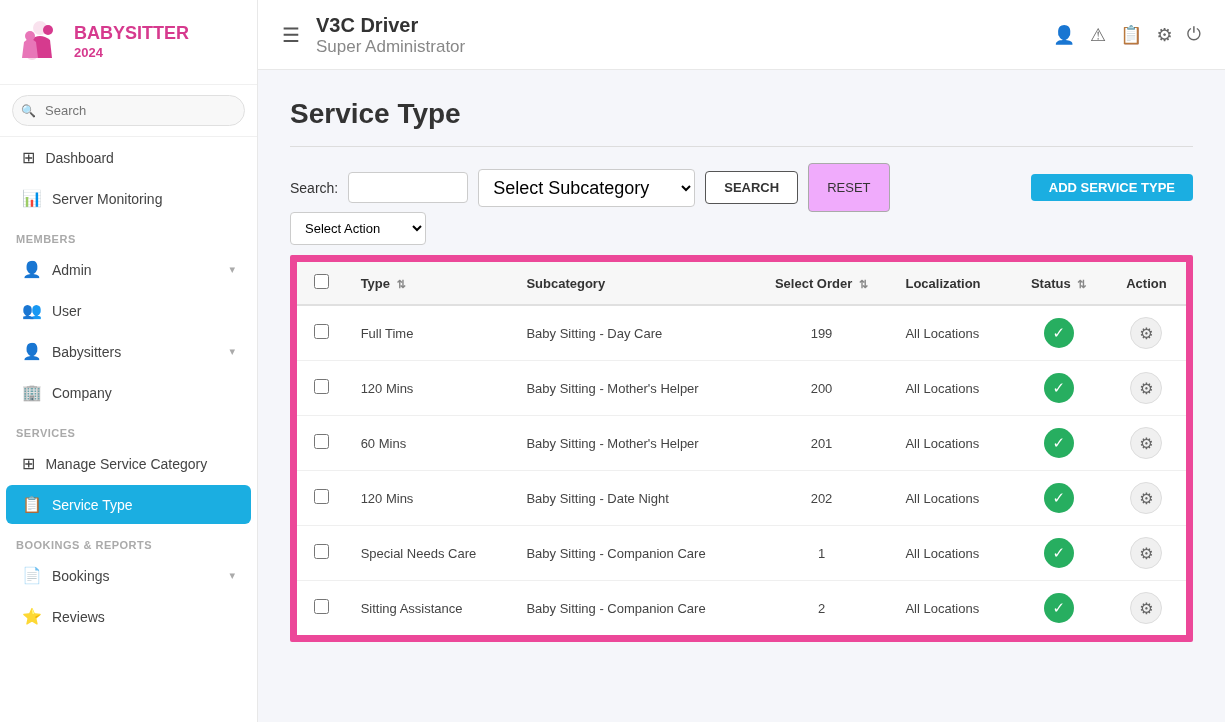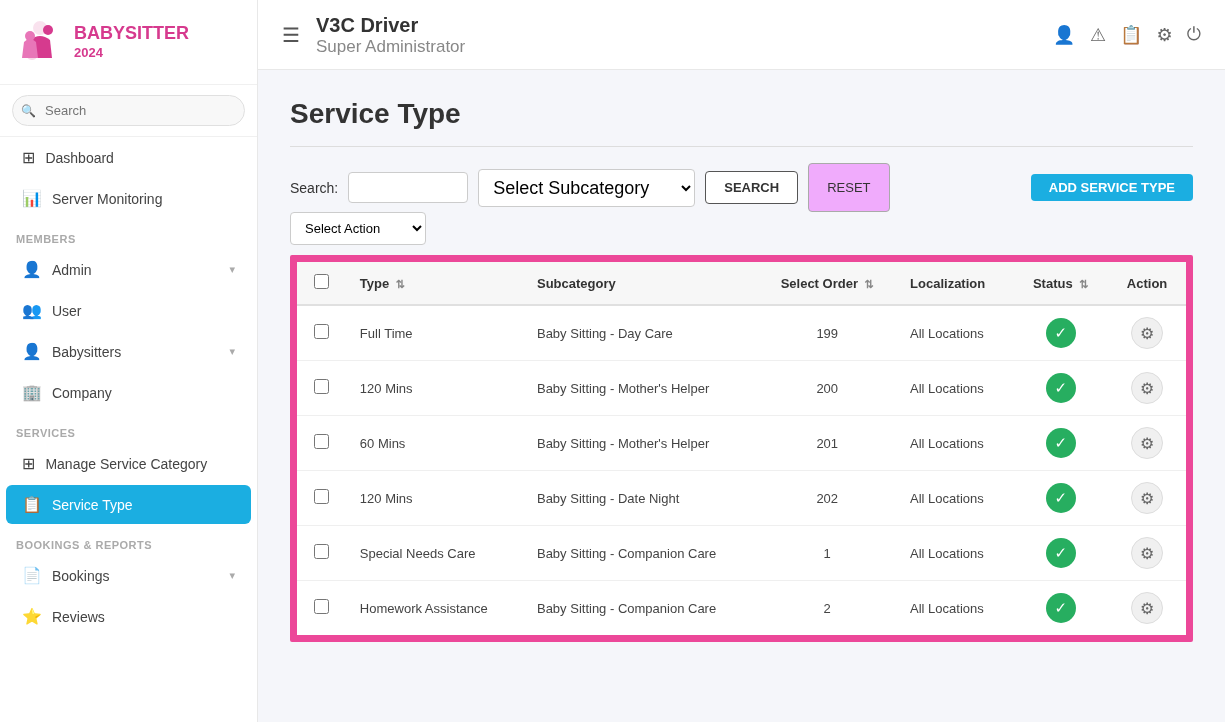--- a/index.html
+++ b/index.html
@@ -503,21 +503,21 @@
       <span class="status-check">✓</span>
     </td>
     <td class="center">
       <button class="gear-btn">⚙</button>
     </td>
   </tr>
             <tr>
     <td class="center">
       <input type="checkbox" style="">
     </td>
-    <td>Homework Assistance</td>
+    <td>Sitting Assistance</td>
     <td>Baby Sitting - Companion Care</td>
     <td class="center">2</td>
     <td>All Locations</td>
     <td class="center">
       <span class="status-check">✓</span>
     </td>
     <td class="center">
       <button class="gear-btn">⚙</button>
     </td>
   </tr>

